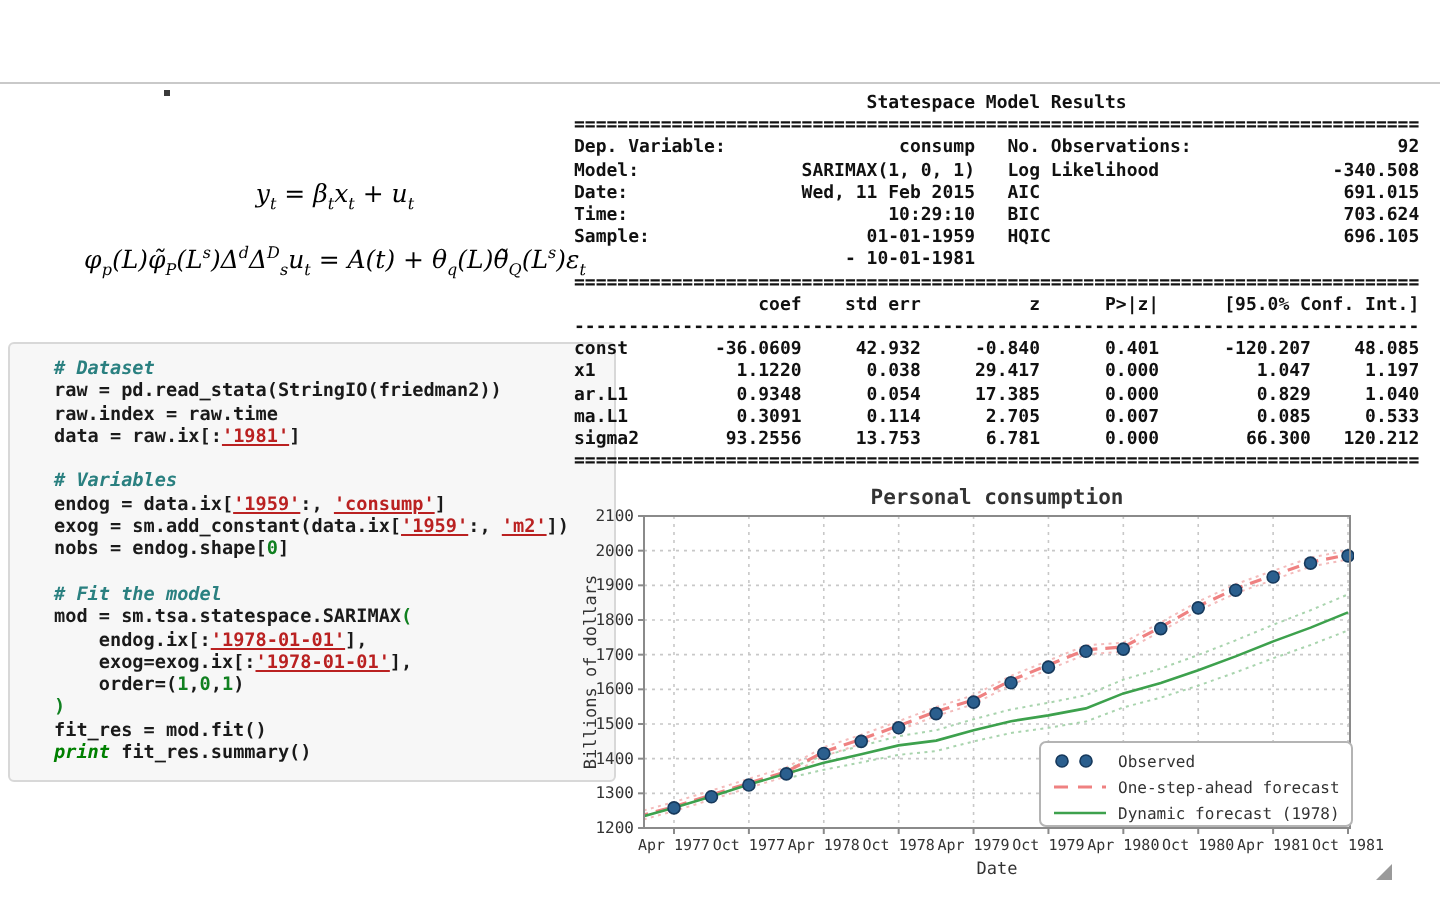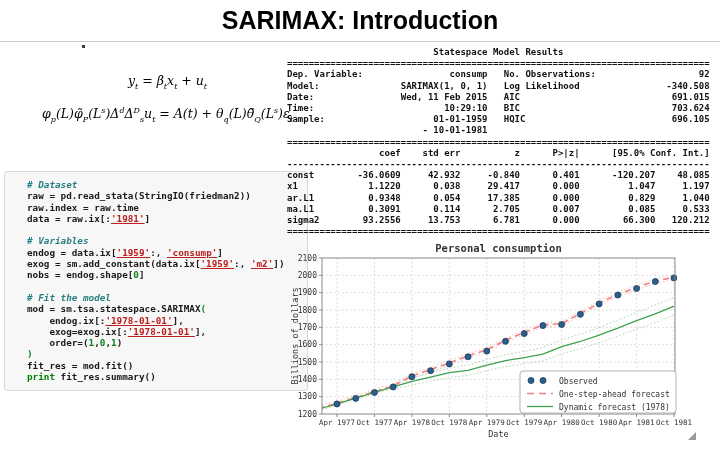--- a/index.html
+++ b/index.html
@@ -2,45 +2,44 @@
 <html><head>
 <meta charset="utf-8">
 <style>
   html,body{margin:0;padding:0;background:#fff;}
   .slide{position:relative;width:720px;height:450px;background:#fff;overflow:hidden;
          font-family:"Liberation Sans",sans-serif;}
   .title{position:absolute;top:6px;left:0;width:100%;text-align:center;
          font-size:25px;font-weight:bold;color:#000;}
   .rule{position:absolute;top:41px;left:0;width:720px;height:1px;background:#c9c9c9;}
   .mark{position:absolute;left:82px;top:45px;width:3px;height:3px;background:#3a3a3a;}
-  .eqwrap{position:absolute;left:40px;top:72px;width:255px;color:#000;}
+  .eqwrap{position:absolute;left:40px;top:88px;width:255px;color:#000;}
   .eq{font-family:"DejaVu Serif",serif;font-style:italic;font-size:12.5px;
       text-align:center;line-height:17px;white-space:nowrap;}
   .eq sub,.eq sup{font-size:8px;}
   #eq2{margin-top:7px;}
   .code{position:absolute;left:4px;top:171px;width:258px;height:204px;
         background:#f7f7f7;border:1px solid #d8d8d8;border-radius:3px;
         padding:7px 22px;margin:0;overflow:hidden;
         font-family:"DejaVu Sans Mono",monospace;font-size:9.3px;font-weight:bold;
         line-height:11.3px;color:#1a1a1a;white-space:pre;}
   .code .c{color:#2a8080;font-style:italic;}
   .code .s{color:#ba2121;text-decoration:underline;}
   .code .g{color:#108020;}
-  .code .k{color:#008000;}
+  .code .k{color:#008000;font-style:italic;}
   .results{position:absolute;left:287px;top:47px;margin:0;
            font-family:"DejaVu Sans Mono",monospace;font-size:9px;font-weight:bold;
            line-height:11.2px;color:#111;white-space:pre;}
   #chart{position:absolute;left:291px;top:243px;}
   #chart text{font-family:"DejaVu Sans Mono",monospace;fill:#333;}
 </style>
 </head>
 <body>
 
 <div class="slide">
-  <div class="title">SARIMAX: Introduction</div>
   <div class="rule"></div>
   <div class="mark"></div>
 
   <div class="eqwrap">
     <div class="eq" id="eq1"><span>y</span><sub>t</sub><span> = </span><span>β</span><sub>t</sub><span>x</span><sub>t</sub><span> + </span><span>u</span><sub>t</sub></div>
     <div class="eq" id="eq2"><span>φ</span><sub>p</sub><span>(L)</span><span>φ̃</span><sub>P</sub><span>(L</span><sup>s</sup><span>)</span><span>Δ</span><sup>d</sup><span>Δ</span><sup>D</sup><sub>s</sub><span>u</span><sub>t</sub><span> = A(t) + </span><span>θ</span><sub>q</sub><span>(L)</span><span>θ̃</span><sub>Q</sub><span>(L</span><sup>s</sup><span>)</span><span>ε</span><sub>t</sub></div>
   </div>
 
   <pre class="code" id="code"><div><span class="c"># Dataset</span></div><div><span>raw = pd.read_stata(StringIO(friedman2))</span></div><div><span>raw.index = raw.time</span></div><div><span>data = raw.ix[:</span><span class="s">'1981'</span><span>]</span></div><div>&nbsp;</div><div><span class="c"># Variables</span></div><div><span>endog = data.ix[</span><span class="s">'1959'</span><span>:, </span><span class="s">'consump'</span><span>]</span></div><div><span>exog = sm.add_constant(data.ix[</span><span class="s">'1959'</span><span>:, </span><span class="s">'m2'</span><span>])</span></div><div><span>nobs = endog.shape[</span><span class="g">0</span><span>]</span></div><div>&nbsp;</div><div><span class="c"># Fit the model</span></div><div><span>mod = sm.tsa.statespace.SARIMAX</span><span class="g">(</span></div><div><span>    endog.ix[:</span><span class="s">'1978-01-01'</span><span>],</span></div><div><span>    exog=exog.ix[:</span><span class="s">'1978-01-01'</span><span>],</span></div><div><span>    order=(</span><span class="g">1</span><span>,</span><span class="g">0</span><span>,</span><span class="g">1</span><span>)</span></div><div><span class="g">)</span></div><div><span>fit_res = mod.fit()</span></div><div><span class="k">print</span><span> fit_res.summary()</span></div></pre>
 

